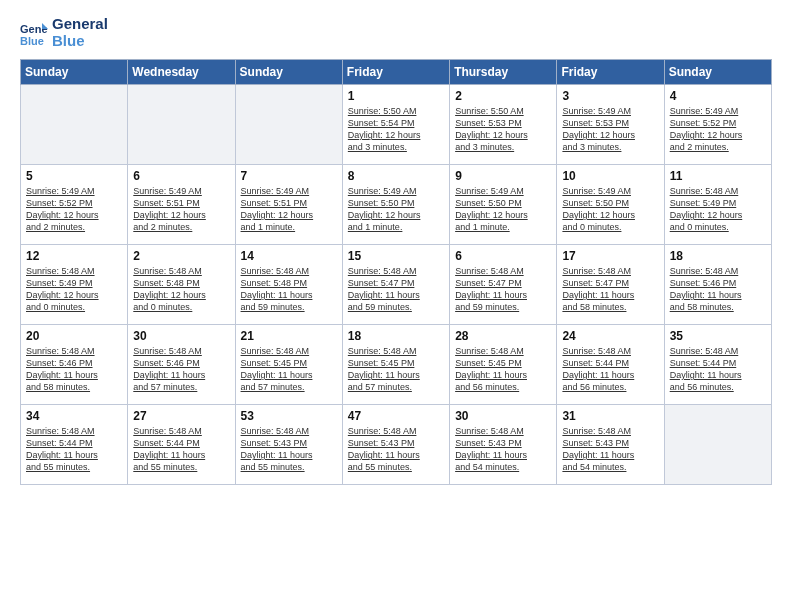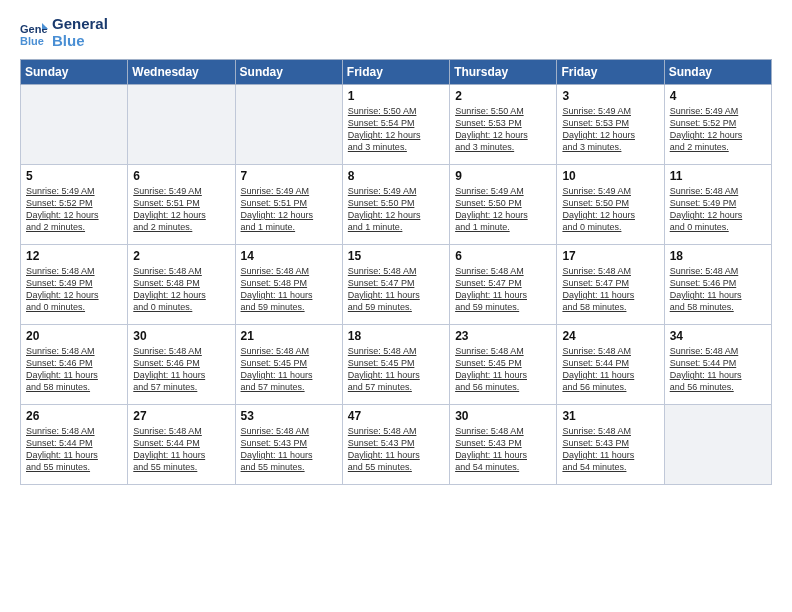--- a/index.html
+++ b/index.html
@@ -273,44 +273,44 @@
 and 57 minutes.</div>
           </td>
           <td>
             <div class="day-num">18</div>
             <div class="day-info" style="white-space: pre-line;">Sunrise: 5:48 AM
 Sunset: 5:45 PM
 Daylight: 11 hours
 and 57 minutes.</div>
           </td>
           <td>
-            <div class="day-num">23</div>
+            <div class="day-num">28</div>
             <div class="day-info" style="white-space: pre-line;">Sunrise: 5:48 AM
 Sunset: 5:45 PM
 Daylight: 11 hours
 and 56 minutes.</div>
           </td>
           <td>
             <div class="day-num">24</div>
             <div class="day-info" style="white-space: pre-line;">Sunrise: 5:48 AM
 Sunset: 5:44 PM
 Daylight: 11 hours
 and 56 minutes.</div>
           </td>
           <td>
+            <div class="day-num">35</div>
+            <div class="day-info" style="white-space: pre-line;">Sunrise: 5:48 AM
+Sunset: 5:44 PM
+Daylight: 11 hours
+and 56 minutes.</div>
+          </td>
+        </tr>
+        <tr>
+          <td>
             <div class="day-num">34</div>
-            <div class="day-info" style="white-space: pre-line;">Sunrise: 5:48 AM
-Sunset: 5:44 PM
-Daylight: 11 hours
-and 56 minutes.</div>
-          </td>
-        </tr>
-        <tr>
-          <td>
-            <div class="day-num">26</div>
             <div class="day-info" style="white-space: pre-line;">Sunrise: 5:48 AM
 Sunset: 5:44 PM
 Daylight: 11 hours
 and 55 minutes.</div>
           </td>
           <td>
             <div class="day-num">27</div>
             <div class="day-info" style="white-space: pre-line;">Sunrise: 5:48 AM
 Sunset: 5:44 PM
 Daylight: 11 hours

